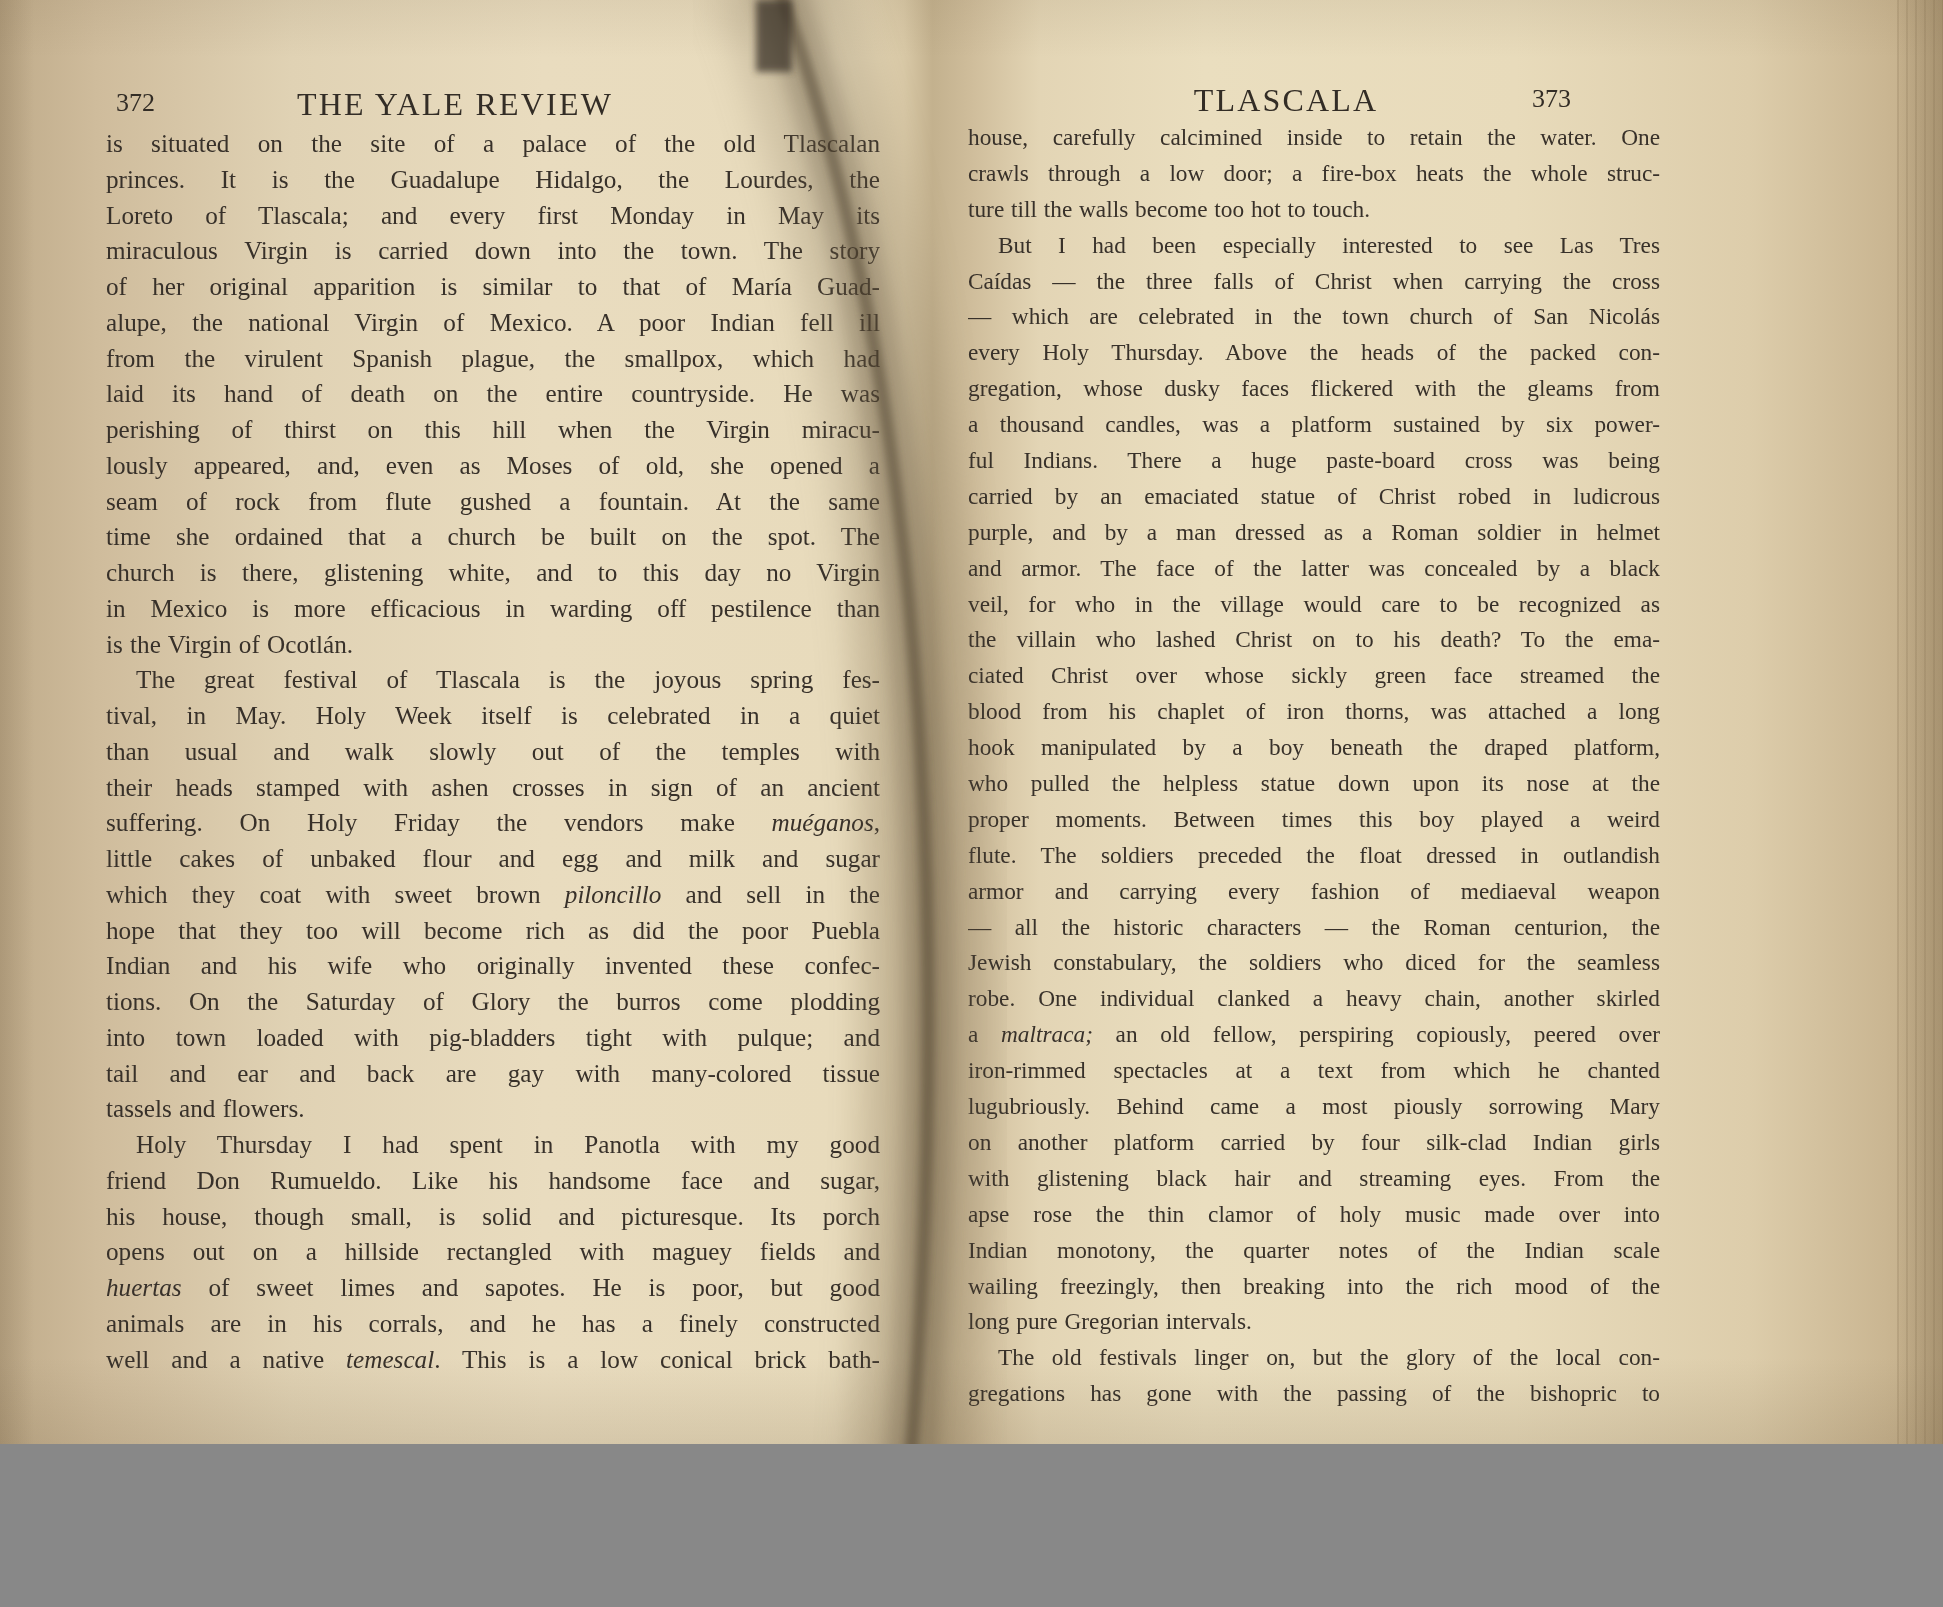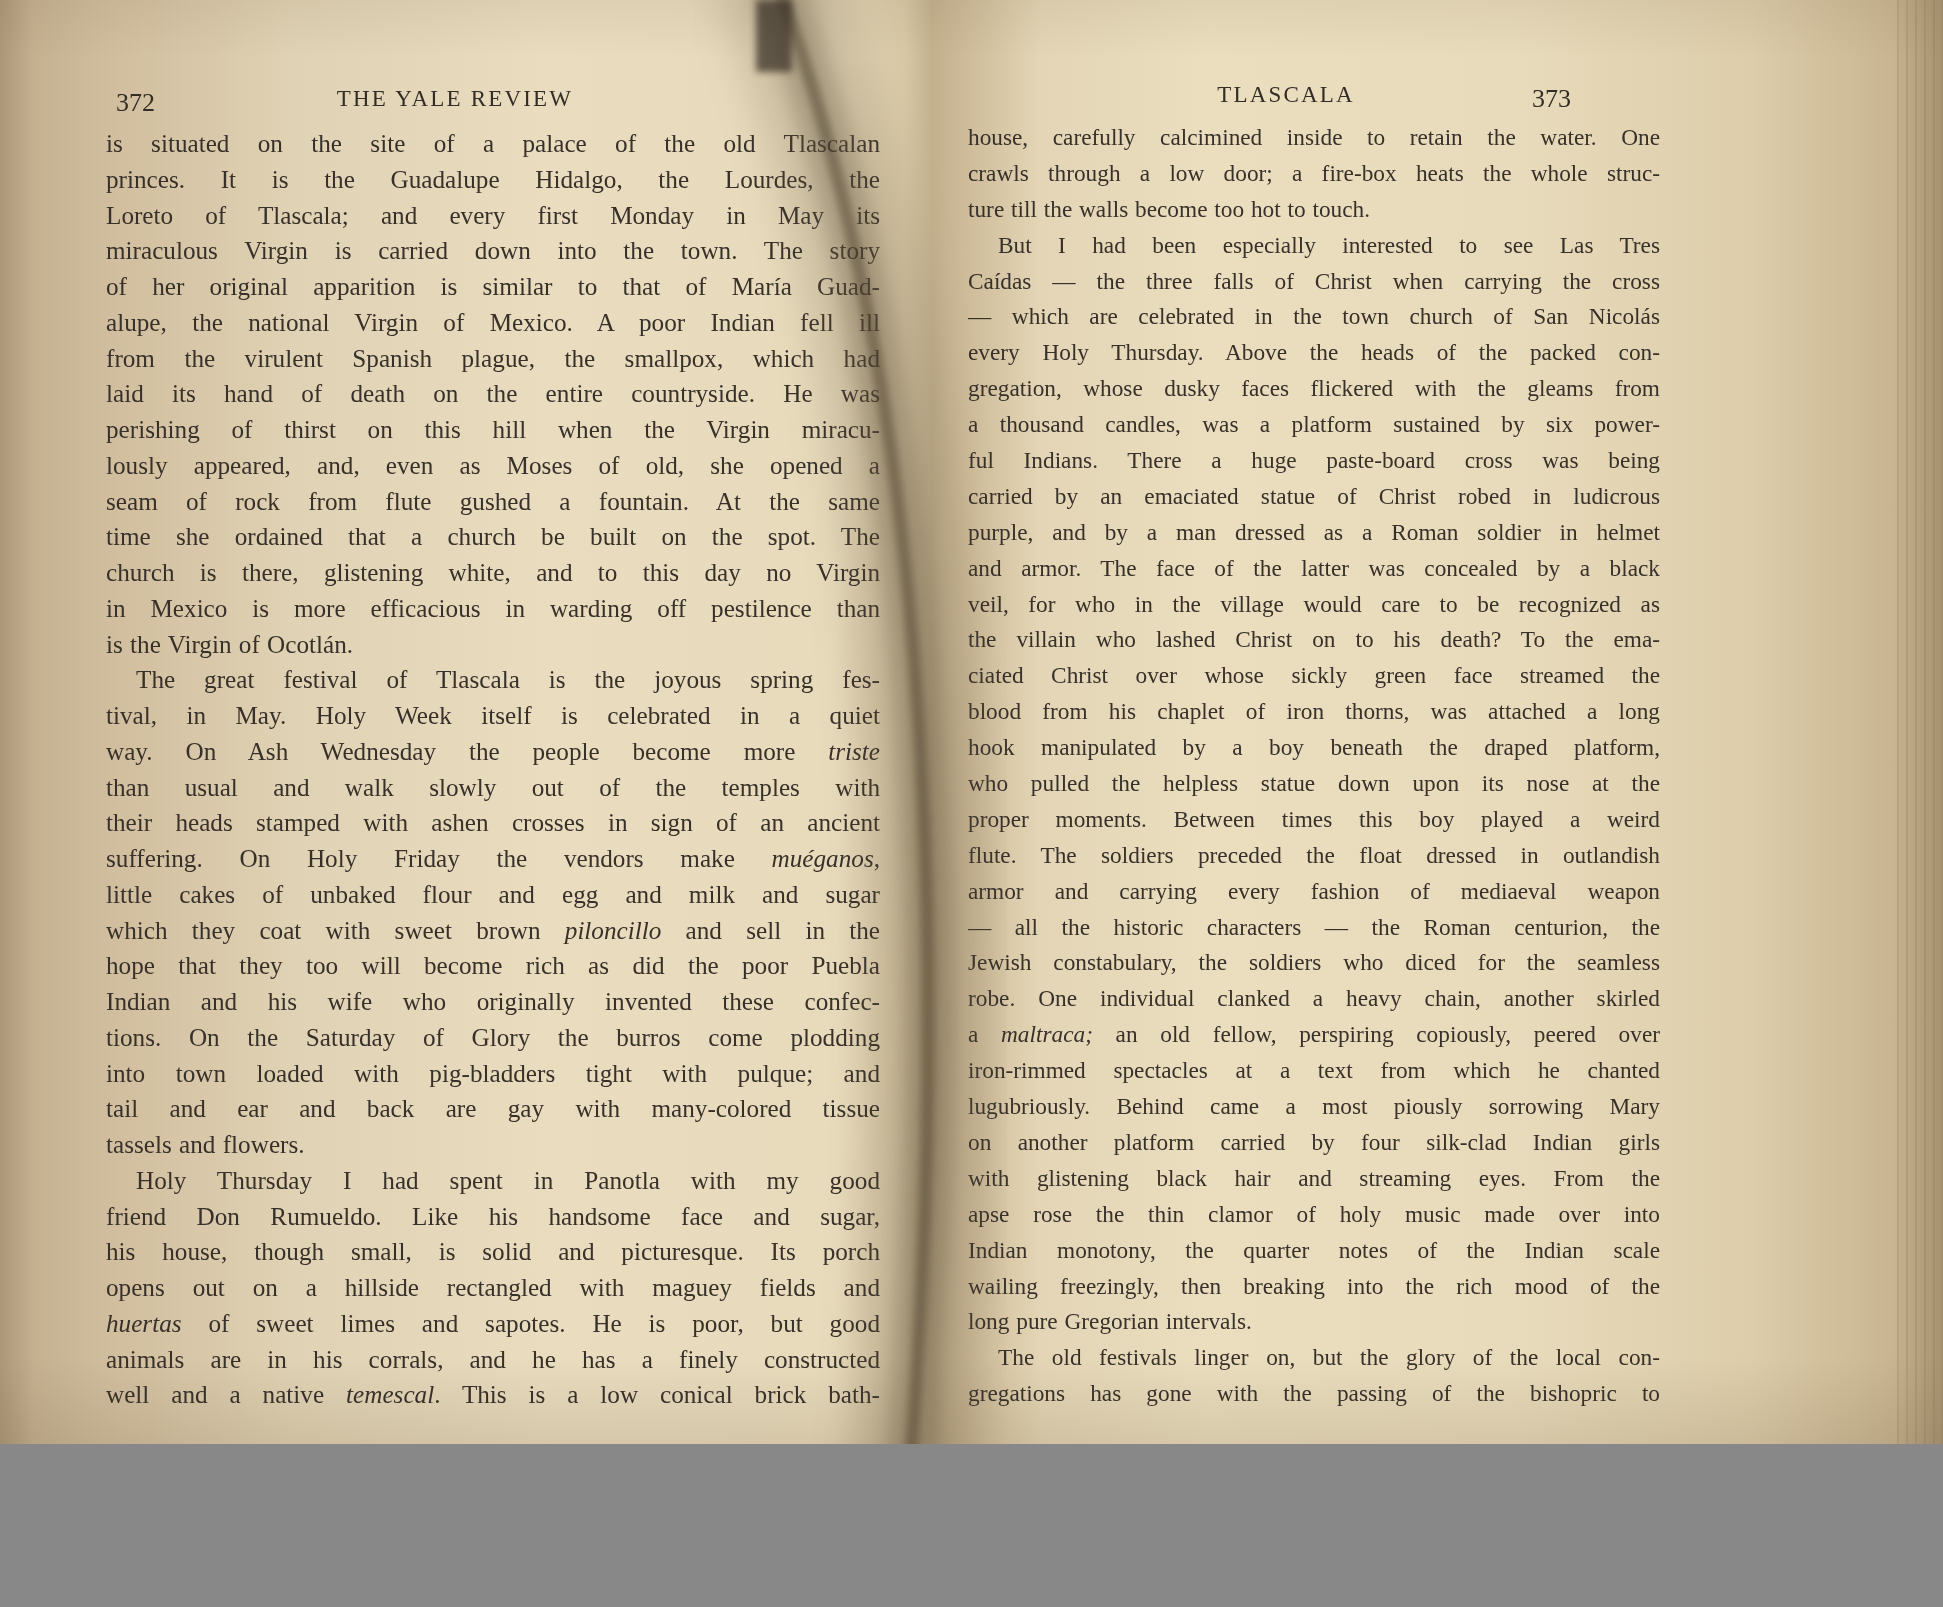--- a/index.html
+++ b/index.html
@@ -9,21 +9,21 @@
     background:
       linear-gradient(180deg, rgba(120,100,70,0.10) 0%, rgba(120,100,70,0) 4%, rgba(120,100,70,0) 94%, rgba(110,90,60,0.16) 100%),
       linear-gradient(90deg,
         #bfab8a 0%, #cfbc9c 5%, #e0d2b4 15%, #e9dcbf 28%, #e8dbbc 43%,
         #d9c9a7 46.5%, #c3b18e 48%, #cfbd9b 50%, #e3d5b5 53.5%,
         #eadebf 62%, #e8dbbb 78%, #ddcdab 90%, #cab692 97%, #bfaa86 100%);
   }
   .page-layer { position:absolute; inset:0; }
 
   .running-head {
-    position:absolute; color:#332d26; font-size:23px; letter-spacing:2.2px;
+    position:absolute; color:#332d26; font-size:32px; letter-spacing:2.2px;
     white-space:nowrap; transform:translateX(-50%);
   }
   .page-num { position:absolute; color:#332d26; font-size:26px; white-space:nowrap; }
 
   .page-text {
     position:absolute; color:#38312a; text-align:justify;
     line-height:var(--lh);
   }
   .page-text .tline {
     height:var(--lh); overflow:hidden;
@@ -73,21 +73,20 @@
         <div class="tline">laid its hand of death on the entire countryside. He was</div>
         <div class="tline">perishing of thirst on this hill when the Virgin miracu-</div>
         <div class="tline">lously appeared, and, even as Moses of old, she opened a</div>
         <div class="tline">seam of rock from flute gushed a fountain. At the same</div>
         <div class="tline">time she ordained that a church be built on the spot. The</div>
         <div class="tline">church is there, glistening white, and to this day no Virgin</div>
         <div class="tline">in Mexico is more efficacious in warding off pestilence than</div>
         <div class="tline pend">is the Virgin of Ocotlán.</div>
         <div class="tline para">The great festival of Tlascala is the joyous spring fes-</div>
         <div class="tline">tival, in May. Holy Week itself is celebrated in a quiet</div>
-        <div class="tline">way. On Ash Wednesday the people become more <i>triste</i></div>
         <div class="tline">than usual and walk slowly out of the temples with</div>
         <div class="tline">their heads stamped with ashen crosses in sign of an ancient</div>
         <div class="tline">suffering. On Holy Friday the vendors make <i>muéganos</i>,</div>
         <div class="tline">little cakes of unbaked flour and egg and milk and sugar</div>
         <div class="tline">which they coat with sweet brown <i>piloncillo</i> and sell in the</div>
         <div class="tline">hope that they too will become rich as did the poor Puebla</div>
         <div class="tline">Indian and his wife who originally invented these confec-</div>
         <div class="tline">tions. On the Saturday of Glory the burros come plodding</div>
         <div class="tline">into town loaded with pig-bladders tight with pulque; and</div>
         <div class="tline">tail and ear and back are gay with many-colored tissue</div>

